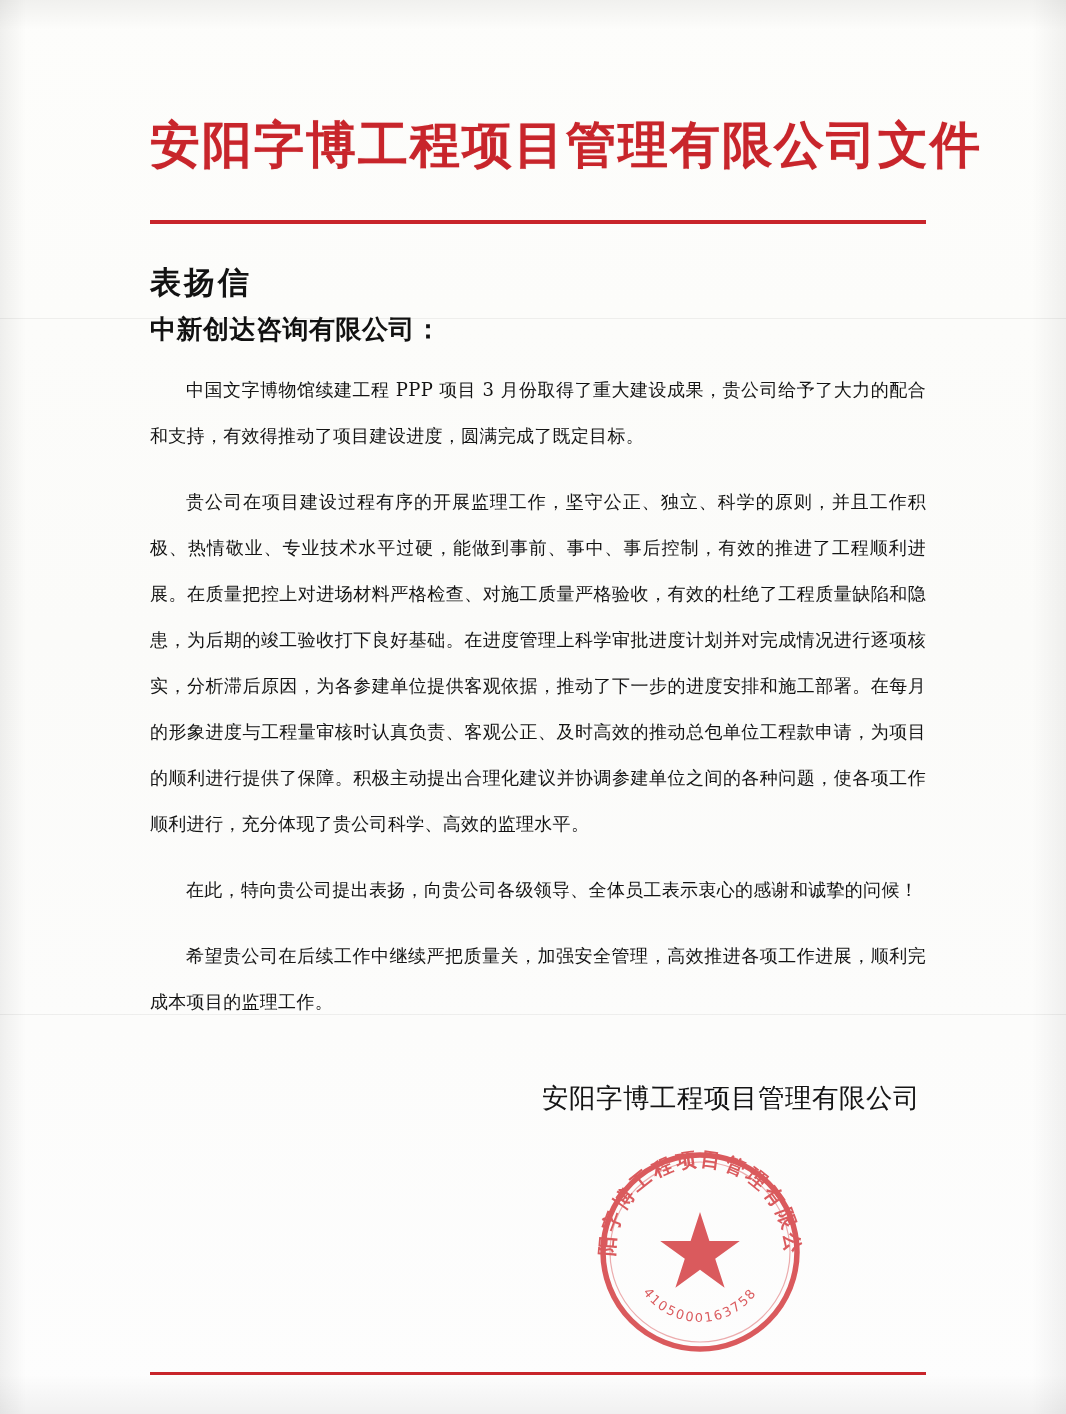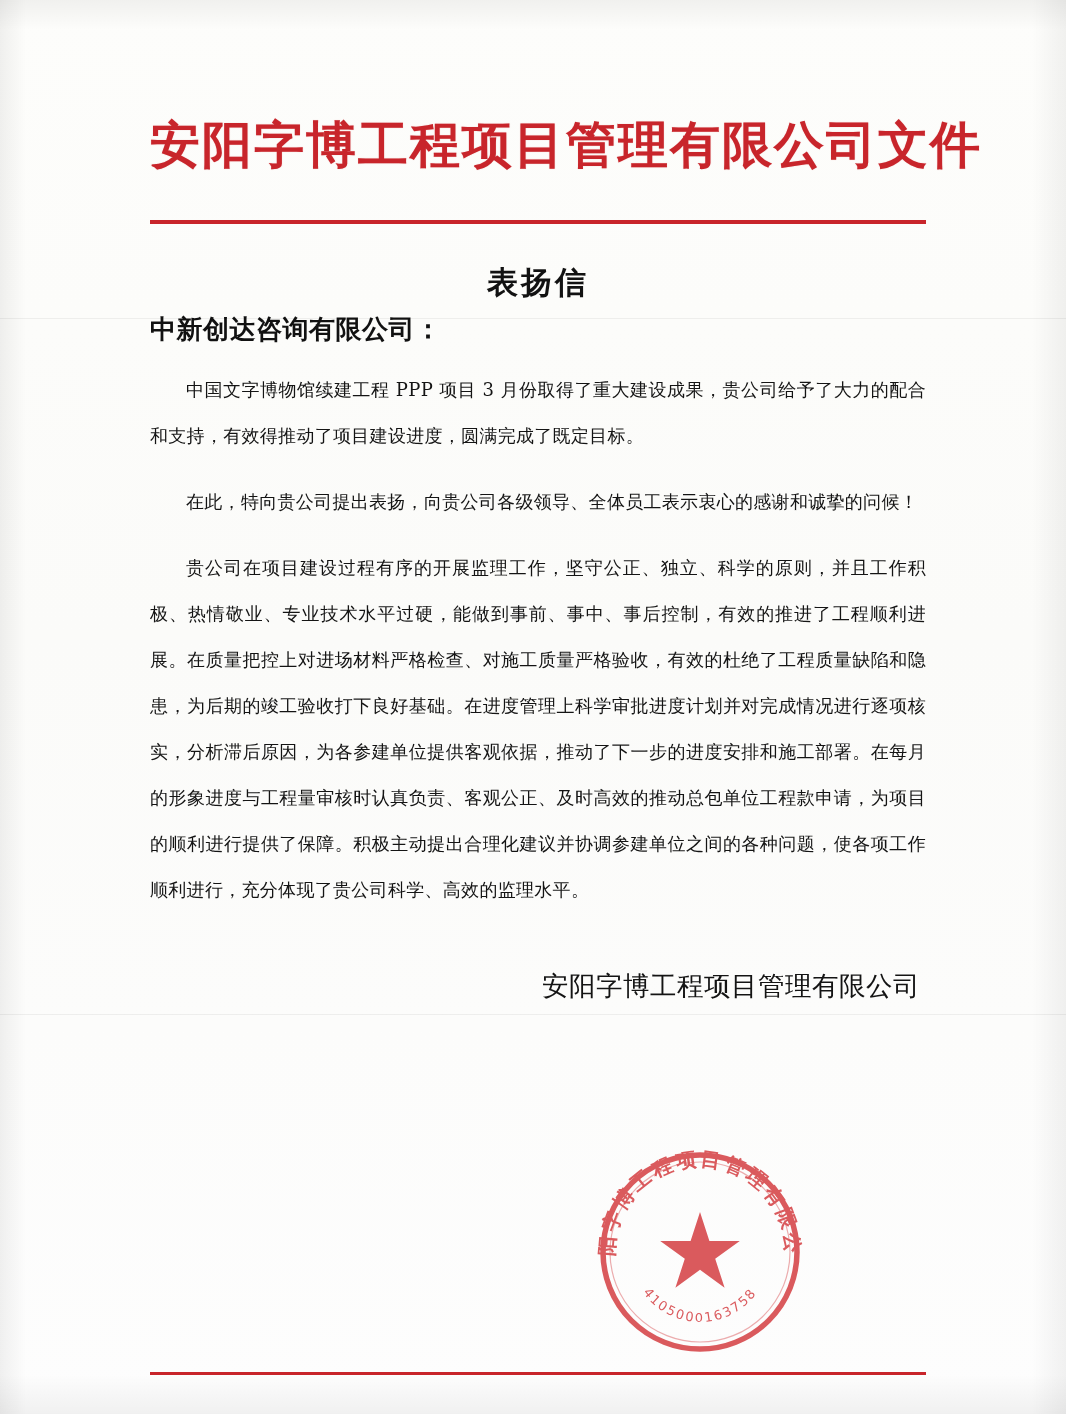--- a/index.html
+++ b/index.html
@@ -80,21 +80,20 @@
   .letterhead-rule {
     margin-top: 46px;
     height: 4px;
     background: #c8252b;
     width: 100%;
   }
 
   
   .doc-title {
     margin-top: 38px;
-    text-align: center;
     font-size: 31px;
     font-weight: 700;
     color: #121212;
     letter-spacing: 3px;
     font-family: "DejaVu Serif", "Liberation Serif", serif;
   }
 
   
   .salutation {
     margin-top: 8px;
@@ -170,22 +169,23 @@
     <div class="letterhead">
       <div class="letterhead-title">安阳字博工程项目管理有限公司文件</div>
       <div class="letterhead-rule"></div>
     </div>
 
     <div class="doc-title">表扬信</div>
 
     <div class="salutation">中新创达咨询有限公司：</div>
 
     <p class="para">中国文字博物馆续建工程 PPP 项目 3 月份取得了重大建设成果，贵公司给予了大力的配合和支持，有效得推动了项目建设进度，圆满完成了既定目标。</p>
+    <p class="para">贵公司在项目建设过程有序的开展监理工作，坚守公正、独立、科学的原则，并且工作积极、热情敬业、专业技术水平过硬，能做到事前、事中、事后控制，有效的推进了工程顺利进展。在质量把控上对进场材料严格检查、对施工质量严格验收，有效的杜绝了工程质量缺陷和隐患，为后期的竣工验收打下良好基础。在进度管理上科学审批进度计划并对完成情况进行逐项核实，分析滞后原因，为各参建单位提供客观依据，推动了下一步的进度安排和施工部署。在每月的形象进度与工程量审核时认真负责、客观公正、及时高效的推动总包单位工程款申请，为项目的顺利进行提供了保障。积极主动提出合理化建议并协调参建单位之间的各种问题，使各项工作顺利进行，充分体现了贵公司科学、高效的监理水平。</p>
     <p class="para">在此，特向贵公司提出表扬，向贵公司各级领导、全体员工表示衷心的感谢和诚挚的问候！</p>
-    <p class="para">贵公司在项目建设过程有序的开展监理工作，坚守公正、独立、科学的原则，并且工作积极、热情敬业、专业技术水平过硬，能做到事前、事中、事后控制，有效的推进了工程顺利进展。在质量把控上对进场材料严格检查、对施工质量严格验收，有效的杜绝了工程质量缺陷和隐患，为后期的竣工验收打下良好基础。在进度管理上科学审批进度计划并对完成情况进行逐项核实，分析滞后原因，为各参建单位提供客观依据，推动了下一步的进度安排和施工部署。在每月的形象进度与工程量审核时认真负责、客观公正、及时高效的推动总包单位工程款申请，为项目的顺利进行提供了保障。积极主动提出合理化建议并协调参建单位之间的各种问题，使各项工作顺利进行，充分体现了贵公司科学、高效的监理水平。</p>
+    <p class="para">希望贵公司在后续工作中继续严把质量关，加强安全管理，高效推进各项工作进展，顺利完成本项目的监理工作。</p>
 
     <div class="signature">
       <div class="signature-line">安阳字博工程项目管理有限公司</div>
 
     </div>
 
   </div>
 
   <div class="seal">
     <svg viewBox="0 0 216 216" width="216" height="216" xmlns="http://www.w3.org/2000/svg">

